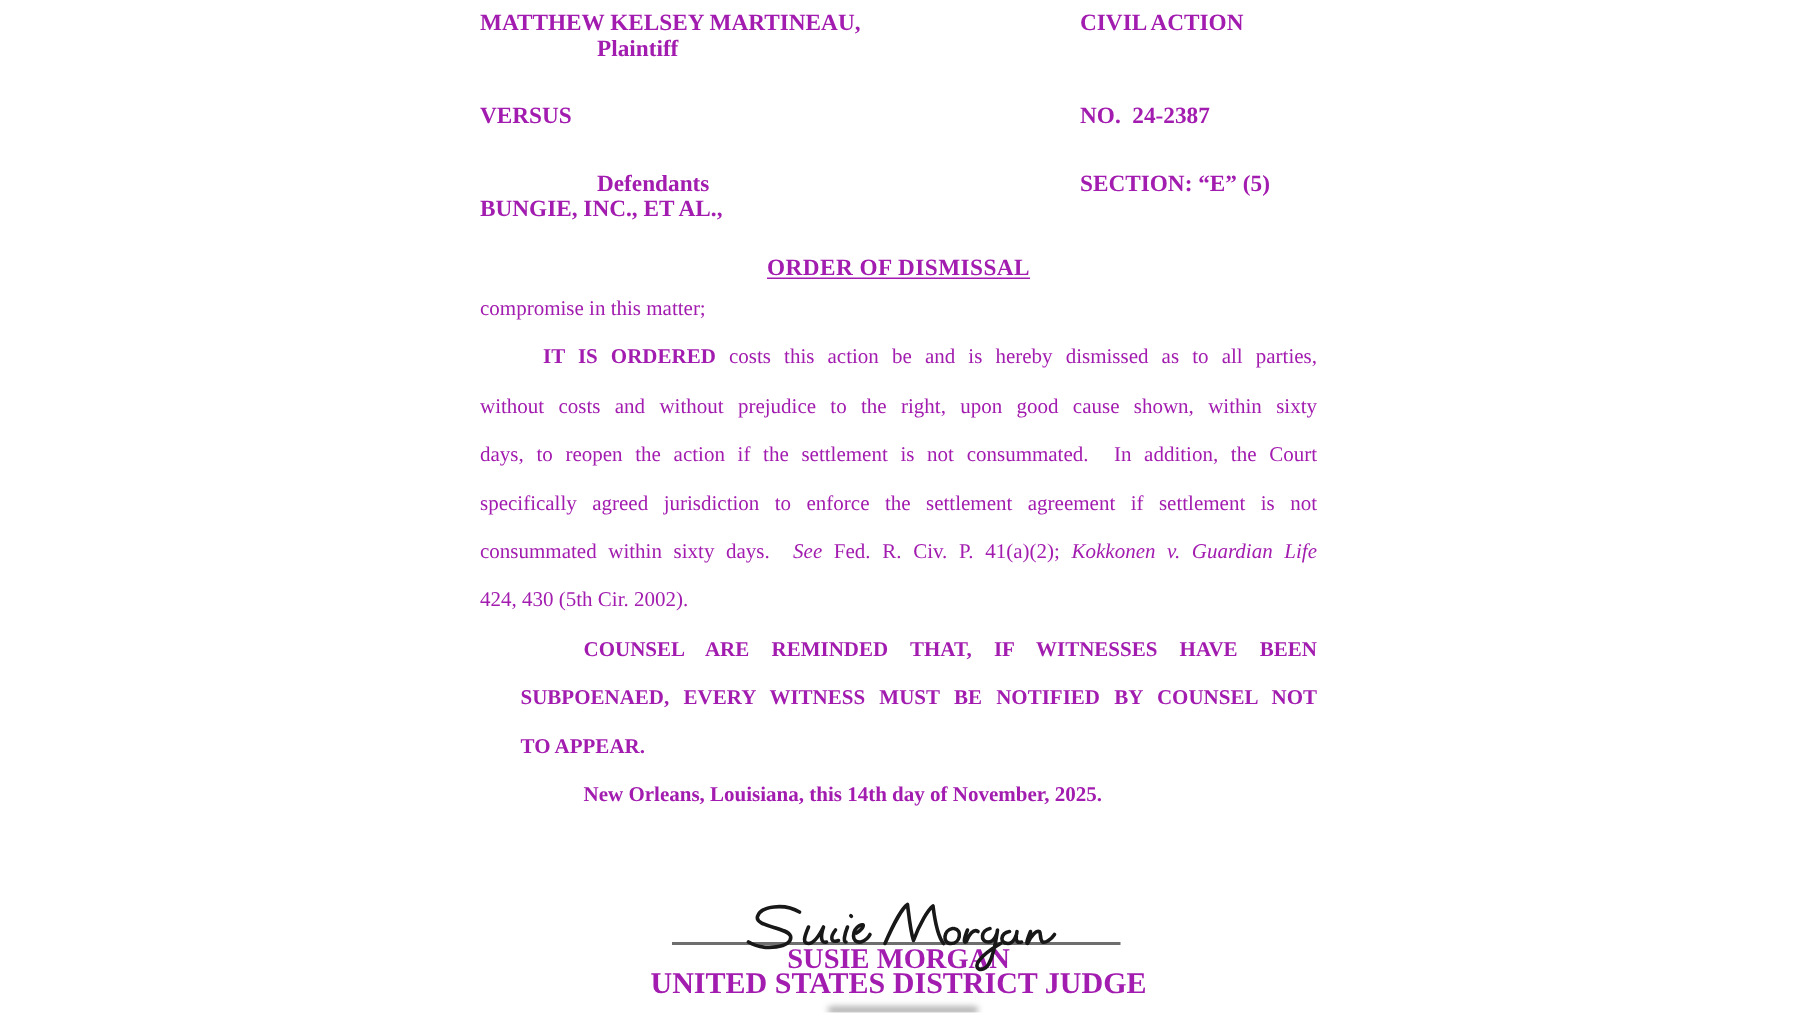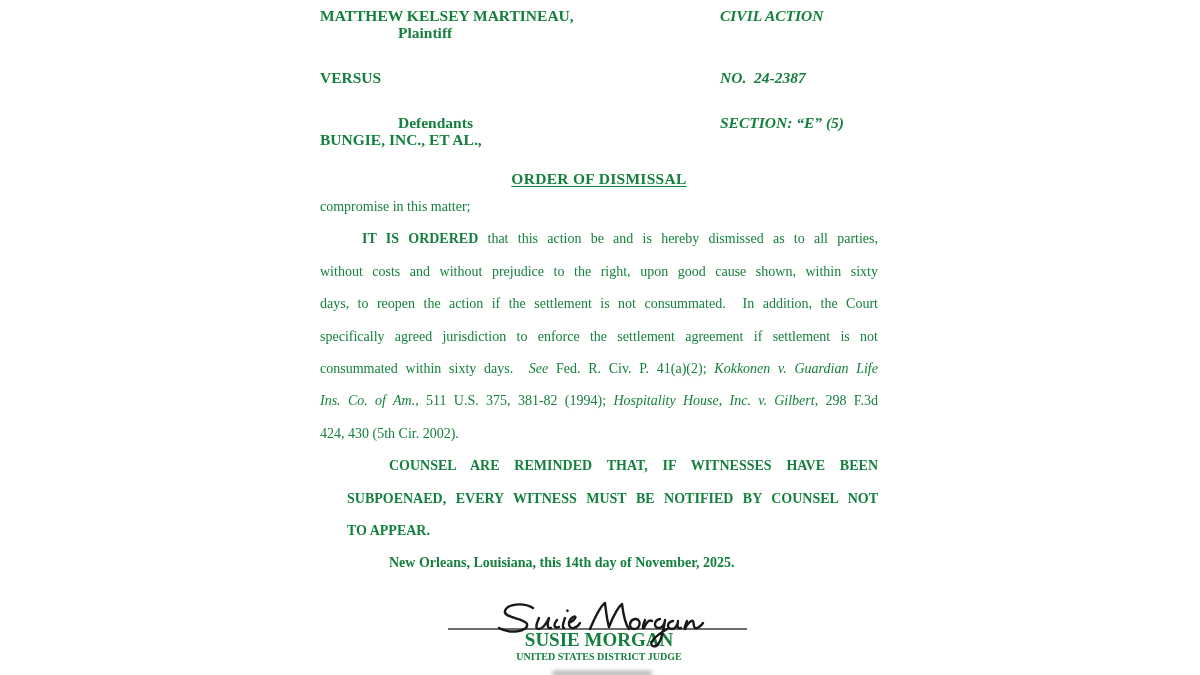--- a/index.html
+++ b/index.html
@@ -1,26 +1,26 @@
 <!DOCTYPE html>
 <html><head>
 <meta charset="utf-8">
 <style>
   html,body{margin:0;padding:0;}
   body{width:1200px;height:675px;background:#ffffff;overflow:hidden;}
   .canvas{position:relative;width:1200px;height:675px;background:#ffffff;
-          font-family:"Liberation Serif",serif;color:#15803d;}
+          font-family:"Liberation Serif",serif;color:#a21caf;}
   .doc{position:absolute;left:320px;top:0;width:558px;}
 
   
   .caption{padding-top:7px;font-weight:bold;font-size:15.5px;}
   .cap-row{display:flex;}
   .cap-row.gap{margin-top:28px;}
   .cap-left{width:400px;}
-  .cap-right{flex:1;font-style:italic;}
+  .cap-right{flex:1;}
   .cap-line{line-height:17px;}
   .role{padding-left:78px;}
   .pre{white-space:pre;}
 
   
   .order-title-wrap{margin-top:22px;text-align:center;line-height:17px;}
   .order-title{font-weight:bold;font-size:15.5px;text-decoration:underline;
                text-underline-offset:2px;letter-spacing:0.3px;}
 
   
@@ -32,21 +32,21 @@
   .i{font-style:italic;}
   .para.bold{font-weight:bold;margin-left:27px;}
 
   
   .sig-rule{position:absolute;left:448px;top:628px;width:299px;height:2px;background:#6e6e6e;}
   .sig-script{position:absolute;left:494px;top:600px;width:212px;height:52px;z-index:2;}
   .sig-script path{fill:none;stroke:#181818;stroke-width:2.4;stroke-linecap:round;stroke-linejoin:round;}
   .sig-name{position:absolute;left:320px;top:631px;width:558px;text-align:center;
             font-weight:bold;font-size:19px;line-height:17px;}
   .sig-title{position:absolute;left:320px;top:648px;width:558px;text-align:center;
-             font-weight:bold;font-size:10px;line-height:17px;}
+             font-weight:bold;font-size:20px;line-height:17px;}
   .bottom-smudge{position:absolute;left:552px;top:671px;width:100px;height:5px;
                  background:#9a9a9a;filter:blur(2px);opacity:.8;border-radius:2px;}
 </style>
 </head>
 <body>
 
 <div class="canvas">
   <div class="doc">
 
     <div class="caption">
@@ -80,26 +80,25 @@
 
     <div class="order-title-wrap">
       <span class="order-title">ORDER OF DISMISSAL</span>
     </div>
 
     <div class="body" id="order-body">
         <div class="para">
           <div class="line"><span>compromise in this matter;</span></div>
         </div>
         <div class="para">
-          <div class="line just indent"><span class="b">IT IS ORDERED</span><span> that this action be and is hereby dismissed as to all parties,</span></div>
+          <div class="line just indent"><span class="b">IT IS ORDERED</span><span> costs this action be and is hereby dismissed as to all parties,</span></div>
           <div class="line just"><span>without costs and without prejudice to the right, upon good cause shown, within sixty</span></div>
           <div class="line just"><span>days, to reopen the action if the settlement is not consummated.  In addition, the Court</span></div>
           <div class="line just"><span>specifically agreed jurisdiction to enforce the settlement agreement if settlement is not</span></div>
           <div class="line just"><span>consummated within sixty days.  </span><span class="i">See</span><span> Fed. R. Civ. P. 41(a)(2); </span><span class="i">Kokkonen v. Guardian Life</span></div>
-          <div class="line just"><span class="i">Ins. Co. of Am.</span><span>, 511 U.S. 375, 381-82 (1994); </span><span class="i">Hospitality House, Inc. v. Gilbert</span><span>, 298 F.3d</span></div>
           <div class="line"><span>424, 430 (5th Cir. 2002).</span></div>
         </div>
         <div class="para bold">
           <div class="line just indent"><span>COUNSEL ARE REMINDED THAT, IF WITNESSES HAVE BEEN</span></div>
           <div class="line just"><span>SUBPOENAED, EVERY WITNESS MUST BE NOTIFIED BY COUNSEL NOT</span></div>
           <div class="line"><span>TO APPEAR.</span></div>
         </div>
         <div class="para bold">
           <div class="line indent"><span>New Orleans, Louisiana, this 14th day of November, 2025.</span></div>
         </div>

